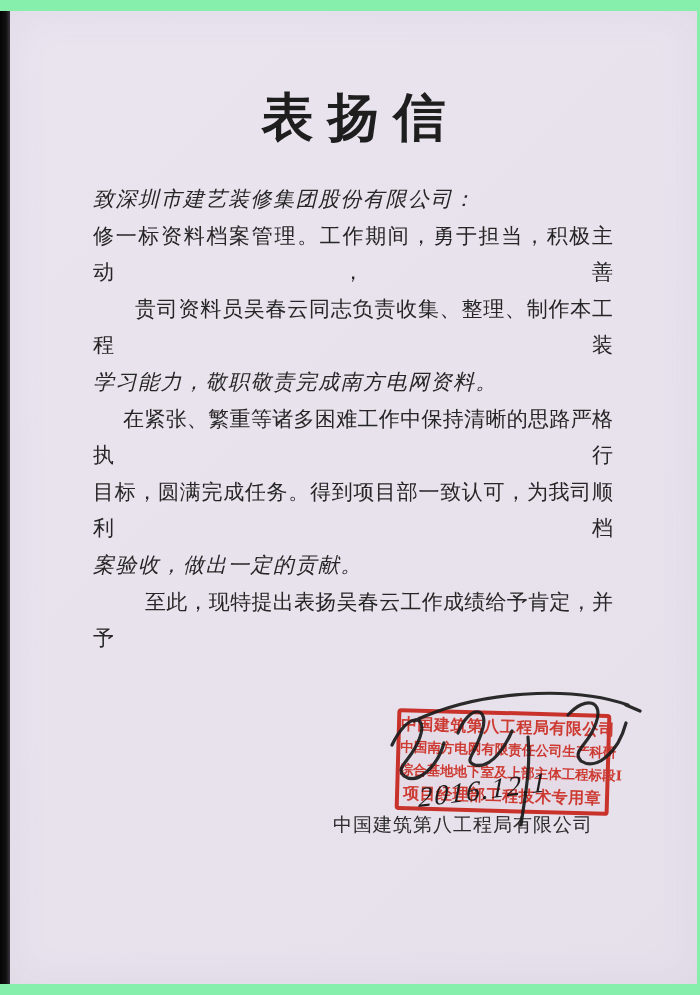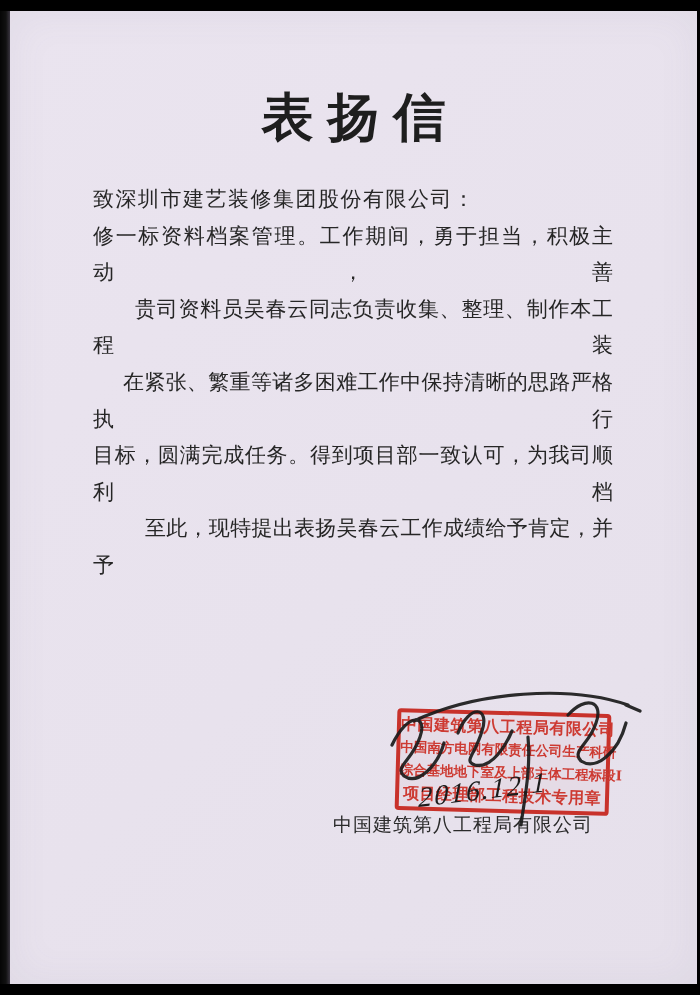--- a/index.html
+++ b/index.html
@@ -4,21 +4,21 @@
 <style>
   html,body { margin:0; padding:0; }
   body {
     width:700px; height:995px;
     background:#f4f8f6;
     font-family:"Liberation Serif","DejaVu Serif",serif;
     overflow:hidden;
   }
   .scan {
     position:relative; width:700px; height:995px;
-    background:#000000;
+    background:#86efac;
   }
   .left-edge {
     position:absolute; left:0; top:11px; bottom:11px; width:10px;
     background:linear-gradient(to right,#050505 0%,#111 60%,#3a3540 100%);
   }
   .paper {
     position:absolute; left:10px; top:11px; right:3px; bottom:11px;
     background:linear-gradient(135deg,#eae4ef 0%,#e8e2ed 55%,#e6e0eb 100%);
     box-shadow:inset 0 0 40px rgba(120,110,140,0.08);
   }
@@ -26,21 +26,21 @@
     position:absolute; top:72px; left:0; width:100%;
     text-align:center; font-size:52px; font-weight:bold; color:#1e1e1e;
     letter-spacing:14px; text-indent:14px;
   }
   .body-block {
     position:absolute; top:170px; left:83px; width:520px;
     font-size:21px; color:#262626; line-height:36.6px;
   }
   .line { white-space:normal; }
   .line.fill { text-align:justify; text-align-last:justify; }
-  .line.short { letter-spacing:1.5px; }
+  .line.short { letter-spacing:1.5px;font-style:italic; }
   .ind2  { text-indent:42px; }
   .ind15 { text-indent:30px; }
   .ind25 { text-indent:52px; }
   .stamp {
     position:absolute; left:386px; top:700px; width:206px; height:94px;
     border:4px solid #c8322b; border-radius:4px;
     transform:rotate(1.6deg);
     color:#cd3a32; text-align:center; z-index:1;
     background:rgba(205,58,50,0.03);
   }
@@ -71,22 +71,24 @@
 
 <div class="scan">
   <div class="paper">
 
     <div class="doc-title">表扬信</div>
 
     <div class="body-block">
       <div class="line short">致深圳市建艺装修集团股份有限公司：</div>
       <div class="line fill">修一标资料档案管理。工作期间，勇于担当，积极主动，善</div>
       <div class="line fill ind2">贵司资料员吴春云同志负责收集、整理、制作本工程装</div>
+      <div class="line short">学习能力，敬职敬责完成南方电网资料。</div>
       <div class="line fill ind15">在紧张、繁重等诸多困难工作中保持清晰的思路严格执行</div>
       <div class="line fill">目标，圆满完成任务。得到项目部一致认可，为我司顺利档</div>
+      <div class="line short">案验收，做出一定的贡献。</div>
       <div class="line fill ind25">至此，现特提出表扬吴春云工作成绩给予肯定，并予</div>
     </div>
 
     <div class="stamp">
       <div class="stamp-line big">中国建筑第八工程局有限公司</div>
       <div class="stamp-line small">中国南方电网有限责任公司生产科研</div>
       <div class="stamp-line small">综合基地地下室及上部主体工程标段Ⅰ</div>
       <div class="stamp-line big">项目经理部工程技术专用章</div>
     </div>
 

